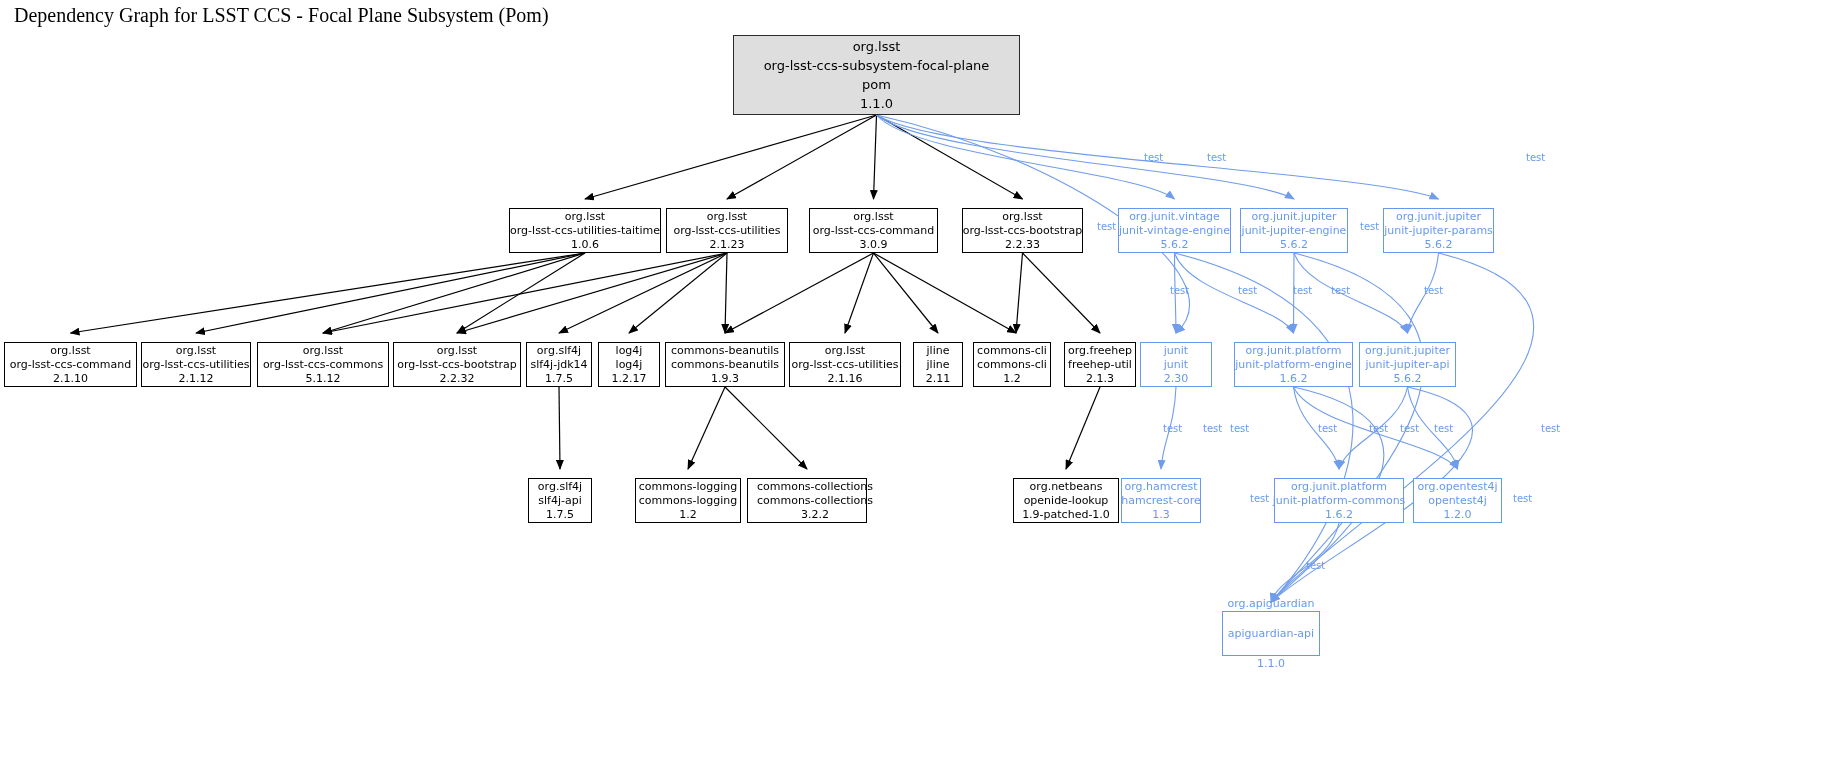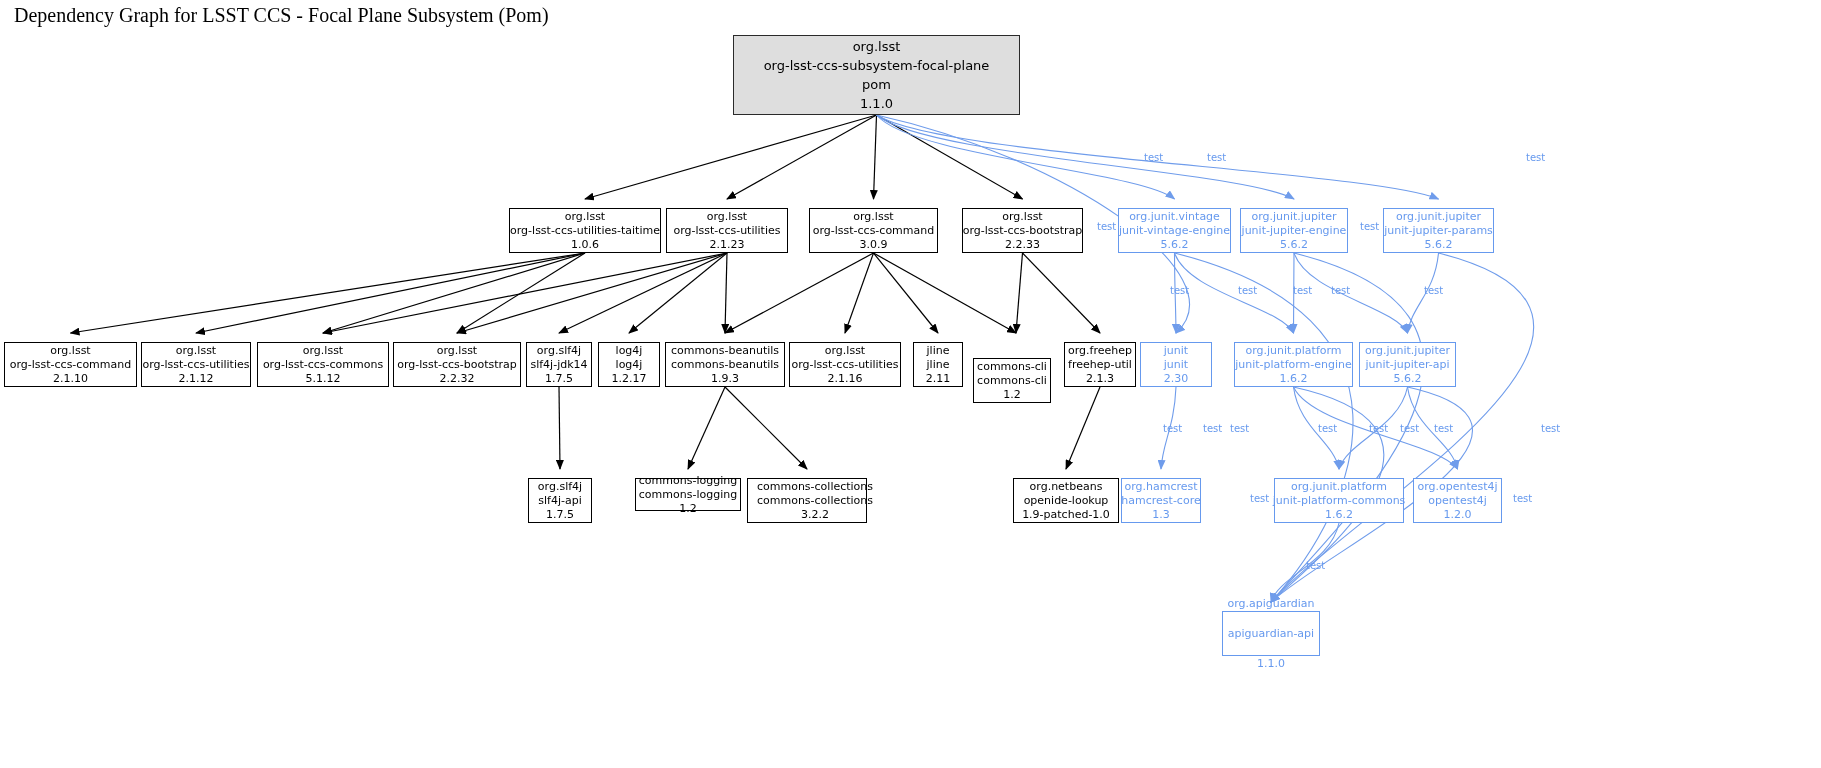--- a/index.html
+++ b/index.html
@@ -169,21 +169,21 @@
       <div class="node" style="left: 789px; top: 342px; width: 112px; height: 45px;">
         <span class="g">org.lsst</span>
         <span class="a">org-lsst-ccs-utilities</span>
         <span class="v">2.1.16</span>
       </div>
       <div class="node" style="left: 913px; top: 342px; width: 50px; height: 45px;">
         <span class="g">jline</span>
         <span class="a">jline</span>
         <span class="v">2.11</span>
       </div>
-      <div class="node" style="left: 973px; top: 342px; width: 78px; height: 45px; margin-top: 16px;">
+      <div class="node" style="left: 973px; top: 342px; width: 78px; height: 45px;">
         <span class="g">commons-cli</span>
         <span class="a">commons-cli</span>
         <span class="v">1.2</span>
       </div>
       <div class="node" style="left: 1064px; top: 342px; width: 72px; height: 45px;">
         <span class="g">org.freehep</span>
         <span class="a">freehep-util</span>
         <span class="v">2.1.3</span>
       </div>
       <div class="node test" style="left: 1140px; top: 342px; width: 72px; height: 45px;">
@@ -199,21 +199,21 @@
       <div class="node test" style="left: 1359px; top: 342px; width: 97px; height: 45px;">
         <span class="g">org.junit.jupiter</span>
         <span class="a">junit-jupiter-api</span>
         <span class="v">5.6.2</span>
       </div>
       <div class="node" style="left: 528px; top: 478px; width: 64px; height: 45px;">
         <span class="g">org.slf4j</span>
         <span class="a">slf4j-api</span>
         <span class="v">1.7.5</span>
       </div>
-      <div class="node" style="left: 635px; top: 478px; width: 106px; height: 33px;">
+      <div class="node" style="left: 635px; top: 478px; width: 106px; height: 45px;">
         <span class="g">commons-logging</span>
         <span class="a">commons-logging</span>
         <span class="v">1.2</span>
       </div>
       <div class="node" style="left: 747px; top: 478px; width: 120px; height: 45px; padding-left: 16px;">
         <span class="g">commons-collections</span>
         <span class="a">commons-collections</span>
         <span class="v">3.2.2</span>
       </div>
       <div class="node" style="left: 1013px; top: 478px; width: 106px; height: 45px;">

